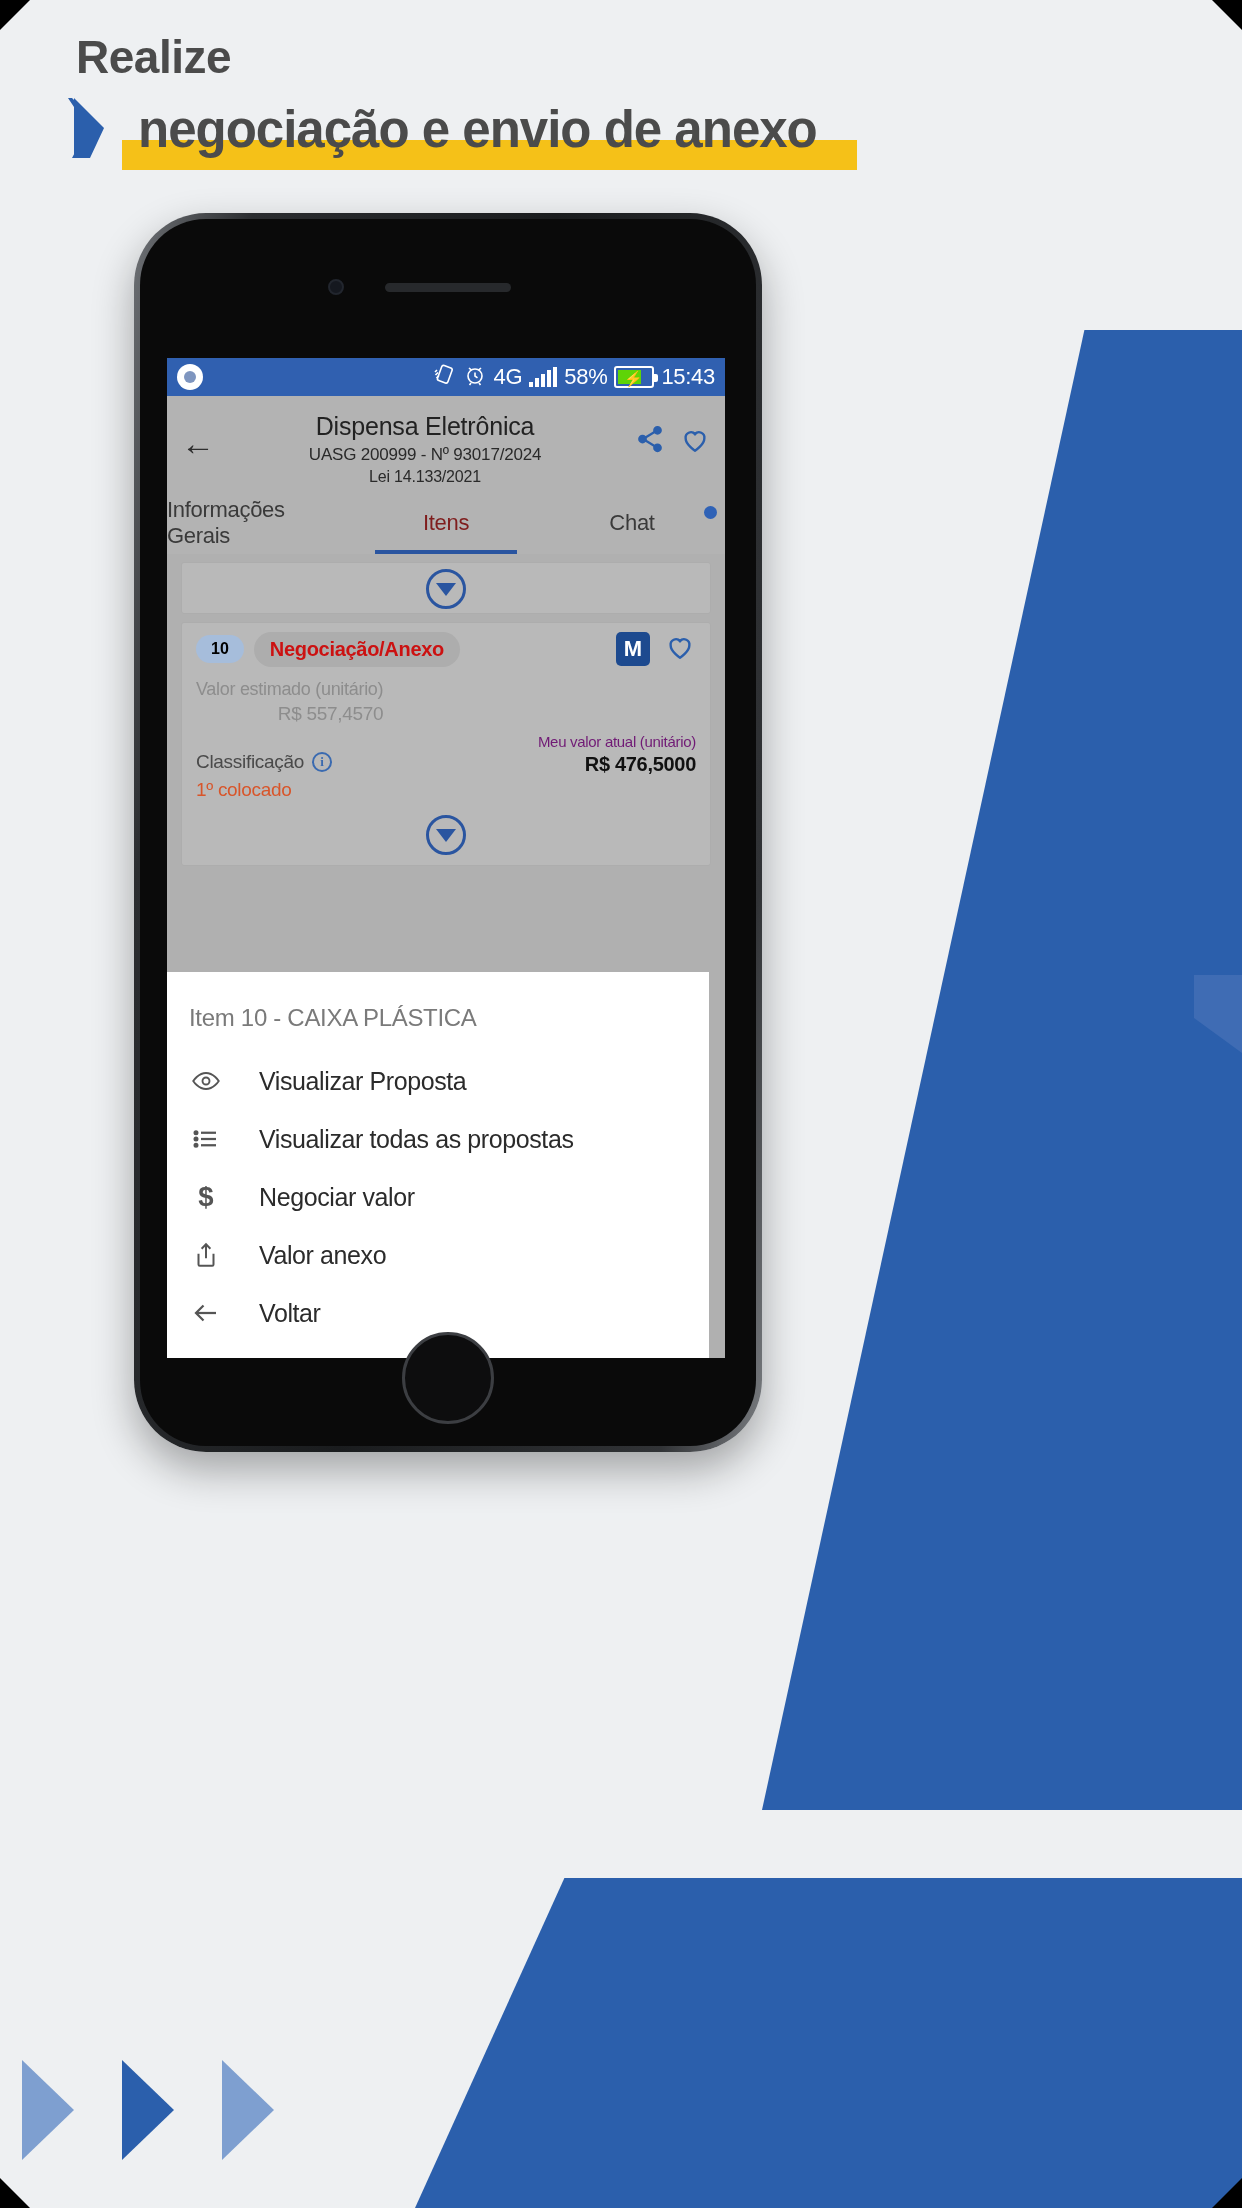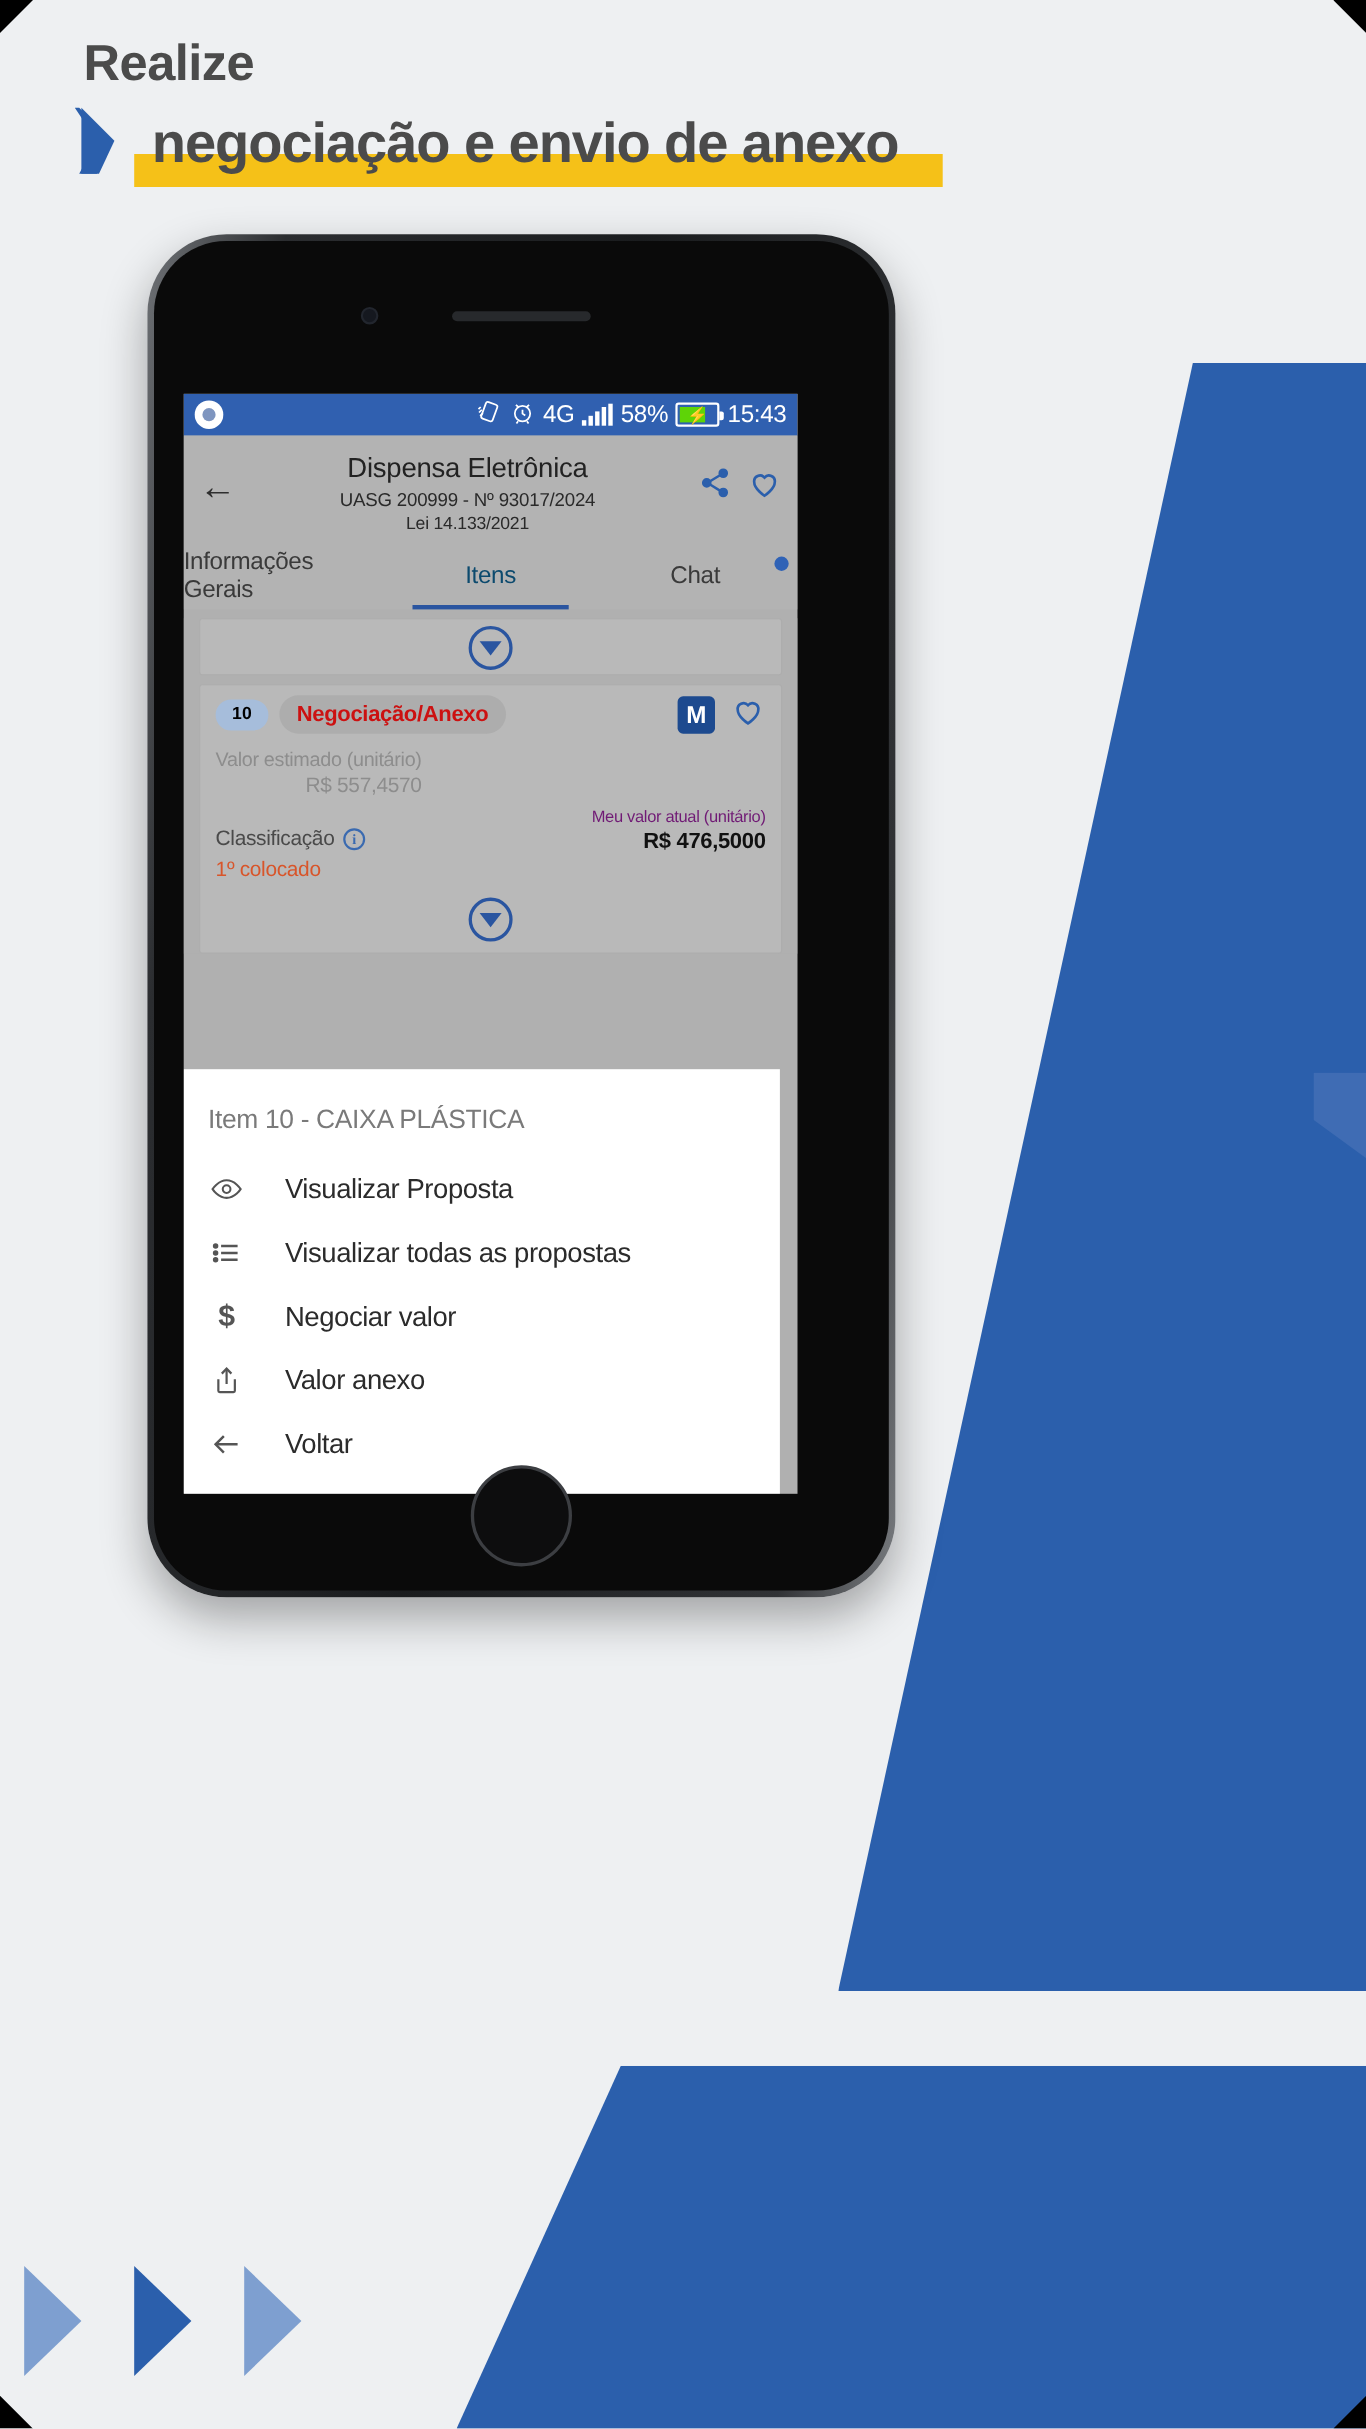--- a/index.html
+++ b/index.html
@@ -90,21 +90,21 @@
     border-top: 50px solid transparent;
     border-bottom: 50px solid transparent;
     border-left: 52px solid #7e9fd0;
   }
   .tri.dark { border-left-color: #2b5fac; }
 
   
   .phone {
     position: absolute;
     left: 134px; top: 213px;
-    width: 680px; height: 1250px;
+    width: 628px; height: 1250px;
     background: linear-gradient(100deg,#6f7276 0%, #2b2d30 14%, #1a1c1e 50%, #313336 88%, #7a7d81 100%);
     border-radius: 72px;
     padding: 6px;
     z-index: 10;
     box-shadow: 0 18px 42px rgba(0,0,0,0.32);
     height: 1239px;
   }
   .phone-inner {
     width: 100%; height: 100%;
     background: #0a0a0a;
@@ -190,21 +190,21 @@
   .tabs {
     background: #b3b3b3;
     display: flex; align-items: stretch;
     height: 62px; position: relative;
   }
   .tab {
     flex: 1; display: flex; align-items: center; justify-content: center;
     font-size: 22px; color: #3a3a3a; letter-spacing: -0.3px;
     position: relative;
   }
-  .tab.active { color: #0c4a6e; }
+  .tab.active { color: #7f1d1d; }
   .tab.active::after {
     content:''; position:absolute; left:12%; right:12%; bottom:0;
     height:4px; background:#2a55a0;
   }
   .tab-dot {
     position: absolute; right: 8px; top: 14px;
     width: 13px; height: 13px; border-radius: 50%;
     background: #2f62b6;
   }
 

